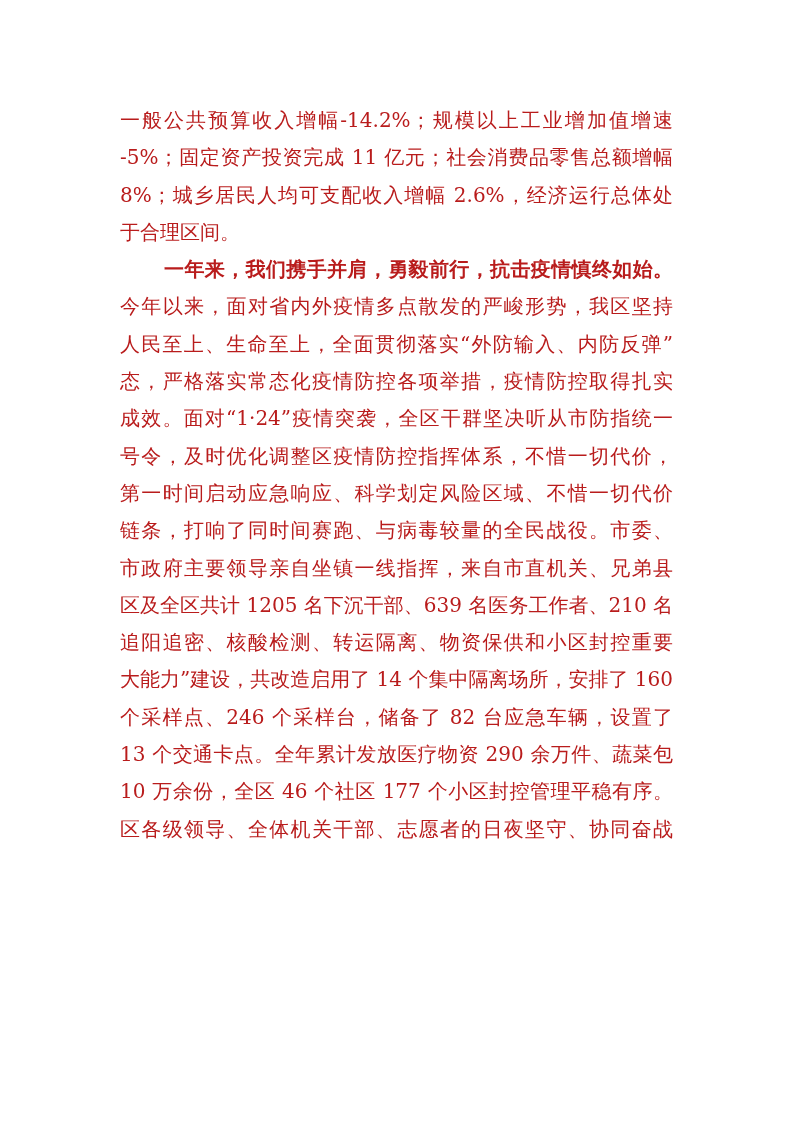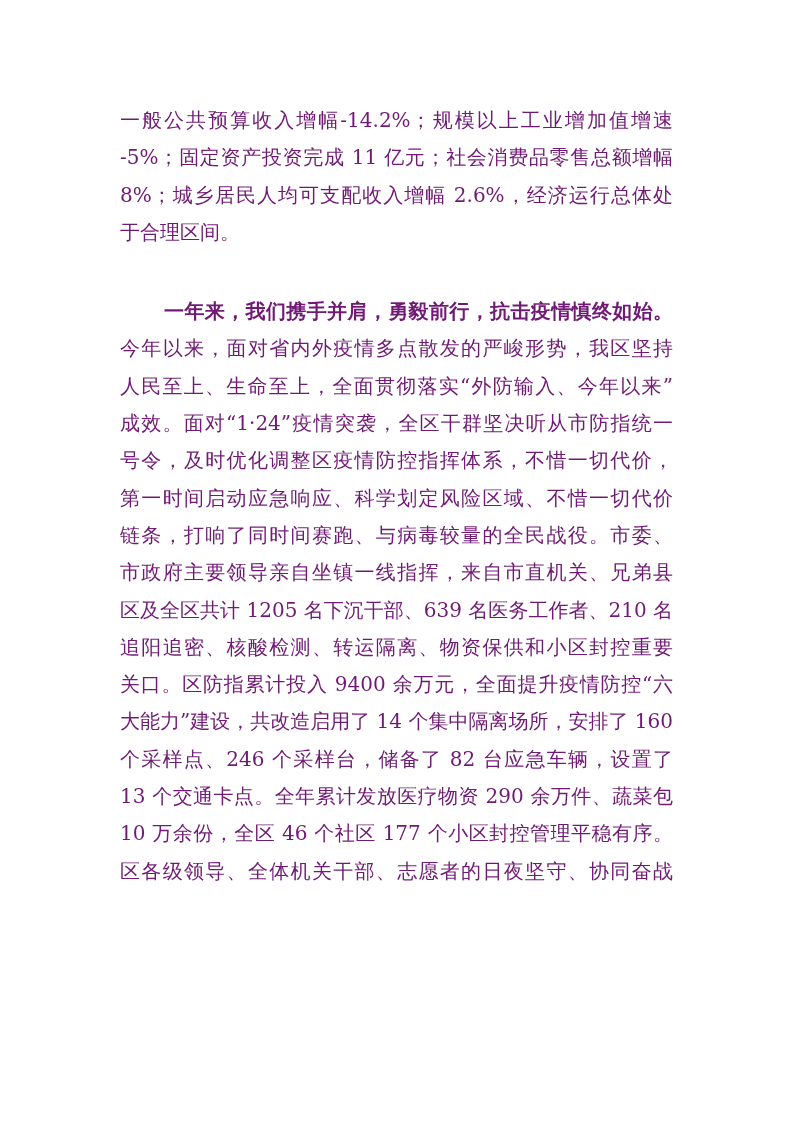--- a/index.html
+++ b/index.html
@@ -2,48 +2,48 @@
 <html><head>
 <meta charset="utf-8">
 <style>
   html, body { margin: 0; padding: 0; background: #ffffff; }
   body { width: 793px; height: 1122px; position: relative; overflow: hidden; }
   .page { position: absolute; left: 0; top: 0; width: 793px; height: 1122px; background: #fff; }
   .text-block { position: absolute; left: 120px; top: 102px; width: 553px; }
   .line {
     height: 37.3px; line-height: 37.3px;
     font-family: "DejaVu Serif", "Liberation Serif", serif;
-    font-size: 20px; color: #701a75;
+    font-size: 20px; color: #b91c1c;
     text-align: justify; text-align-last: justify;
     white-space: nowrap;
   }
   .line.last { text-align-last: left; }
   .line.indent { padding-left: 44px; }
-  .bold { font-weight: bold; margin-top: 42px; }
+  .bold { font-weight: bold; }
 </style>
 </head>
 <body>
 
 <div class="page">
   <div class="text-block">
     <div class="line">一般公共预算收入增幅-14.2%；规模以上工业增加值增速</div>
     <div class="line">-5%；固定资产投资完成 11 亿元；社会消费品零售总额增幅</div>
     <div class="line">8%；城乡居民人均可支配收入增幅 2.6%，经济运行总体处</div>
     <div class="line last">于合理区间。</div>
 
     <div class="line indent bold">一年来，我们携手并肩，勇毅前行，抗击疫情慎终如始。</div>
     <div class="line">今年以来，面对省内外疫情多点散发的严峻形势，我区坚持</div>
-    <div class="line">人民至上、生命至上，全面贯彻落实“外防输入、今年以来”</div>
+    <div class="line">人民至上、生命至上，全面贯彻落实“外防输入、内防反弹”</div>
+    <div class="line">态，严格落实常态化疫情防控各项举措，疫情防控取得扎实</div>
     <div class="line">成效。面对“1·24”疫情突袭，全区干群坚决听从市防指统一</div>
     <div class="line">号令，及时优化调整区疫情防控指挥体系，不惜一切代价，</div>
     <div class="line">第一时间启动应急响应、科学划定风险区域、不惜一切代价</div>
     <div class="line">链条，打响了同时间赛跑、与病毒较量的全民战役。市委、</div>
     <div class="line">市政府主要领导亲自坐镇一线指挥，来自市直机关、兄弟县</div>
     <div class="line">区及全区共计 1205 名下沉干部、639 名医务工作者、210 名</div>
     <div class="line">追阳追密、核酸检测、转运隔离、物资保供和小区封控重要</div>
-    <div class="line">关口。区防指累计投入 9400 余万元，全面提升疫情防控“六</div>
     <div class="line">大能力”建设，共改造启用了 14 个集中隔离场所，安排了 160</div>
     <div class="line">个采样点、246 个采样台，储备了 82 台应急车辆，设置了</div>
     <div class="line">13 个交通卡点。全年累计发放医疗物资 290 余万件、蔬菜包</div>
     <div class="line">10 万余份，全区 46 个社区 177 个小区封控管理平稳有序。</div>
     <div class="line">区各级领导、全体机关干部、志愿者的日夜坚守、协同奋战</div>
   </div>
 </div>
 
 </body></html>

